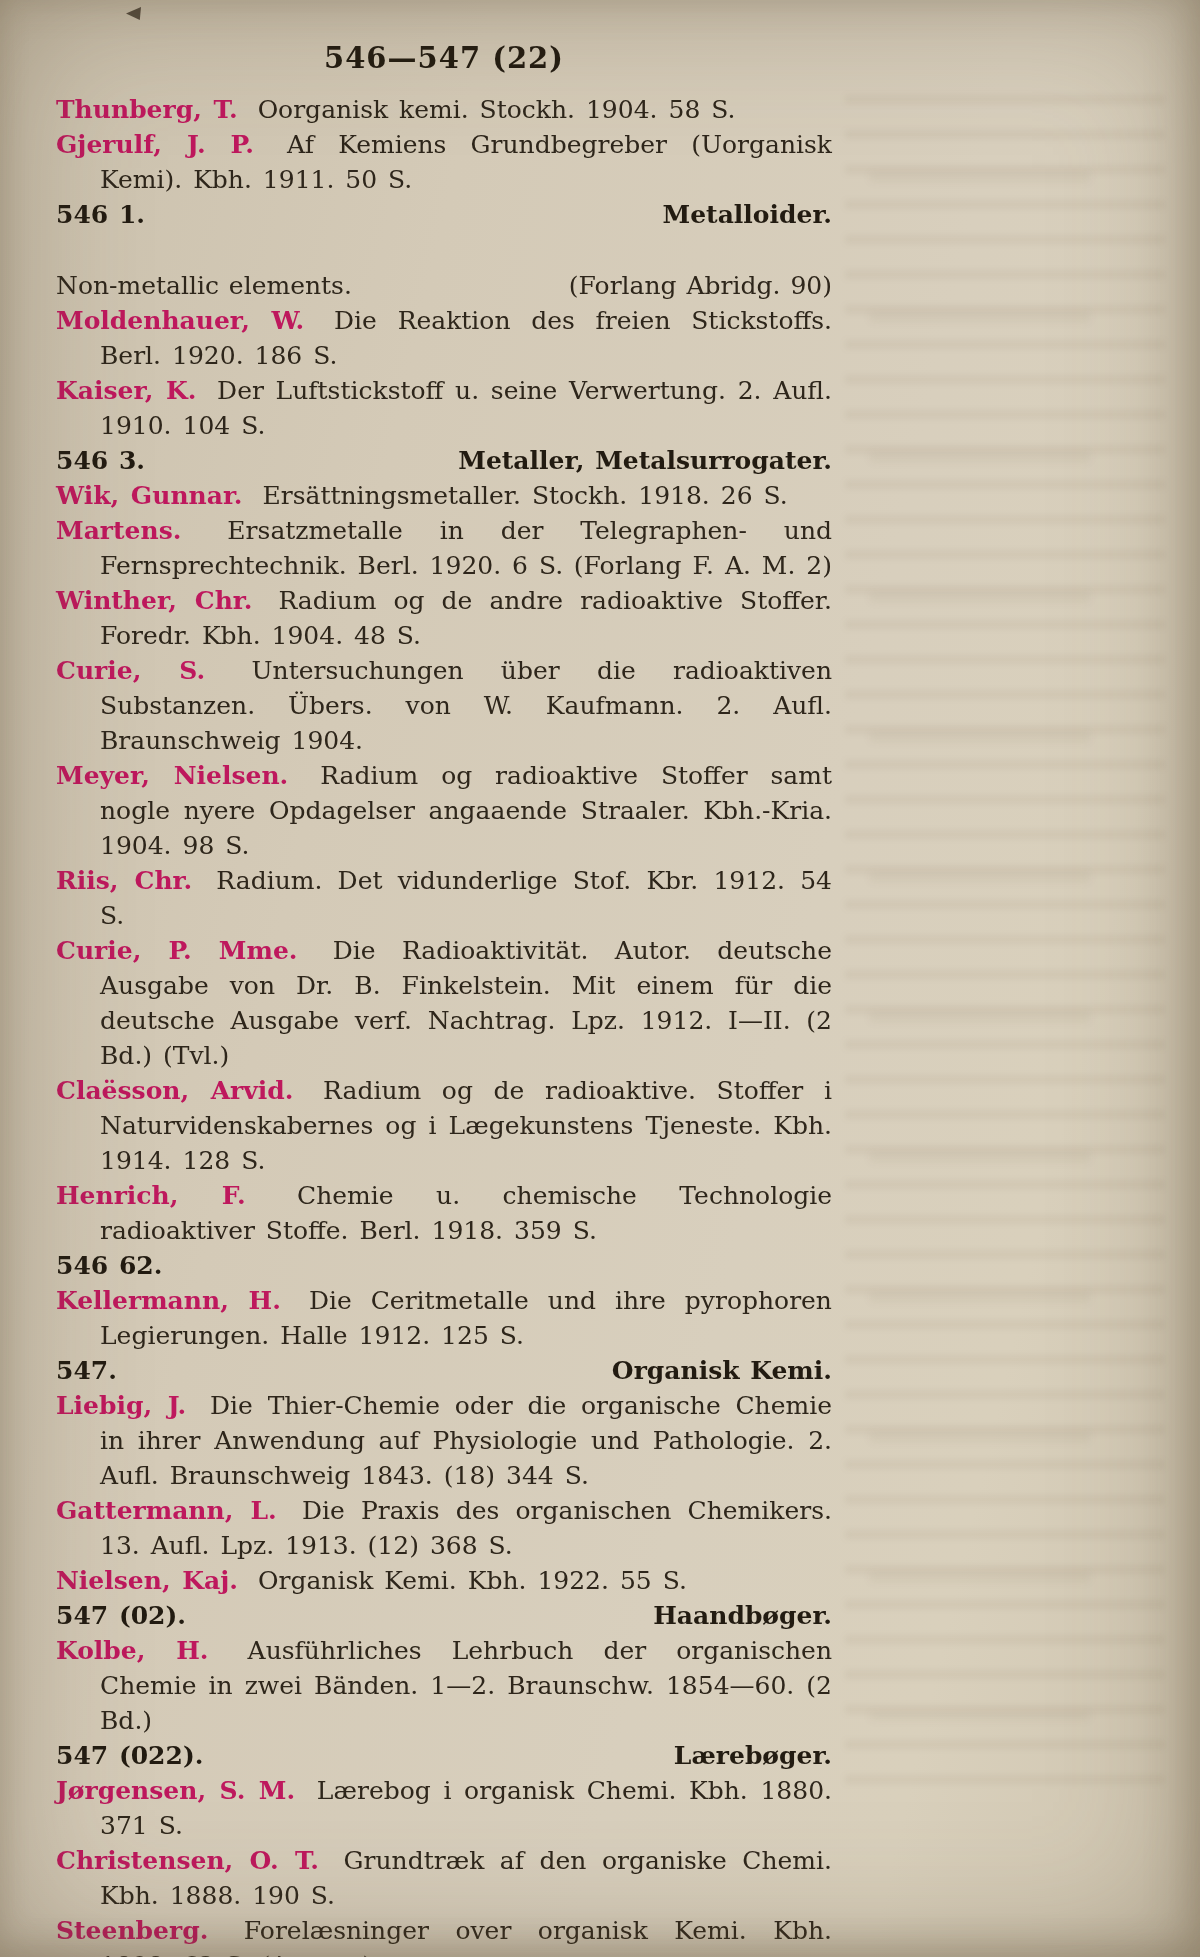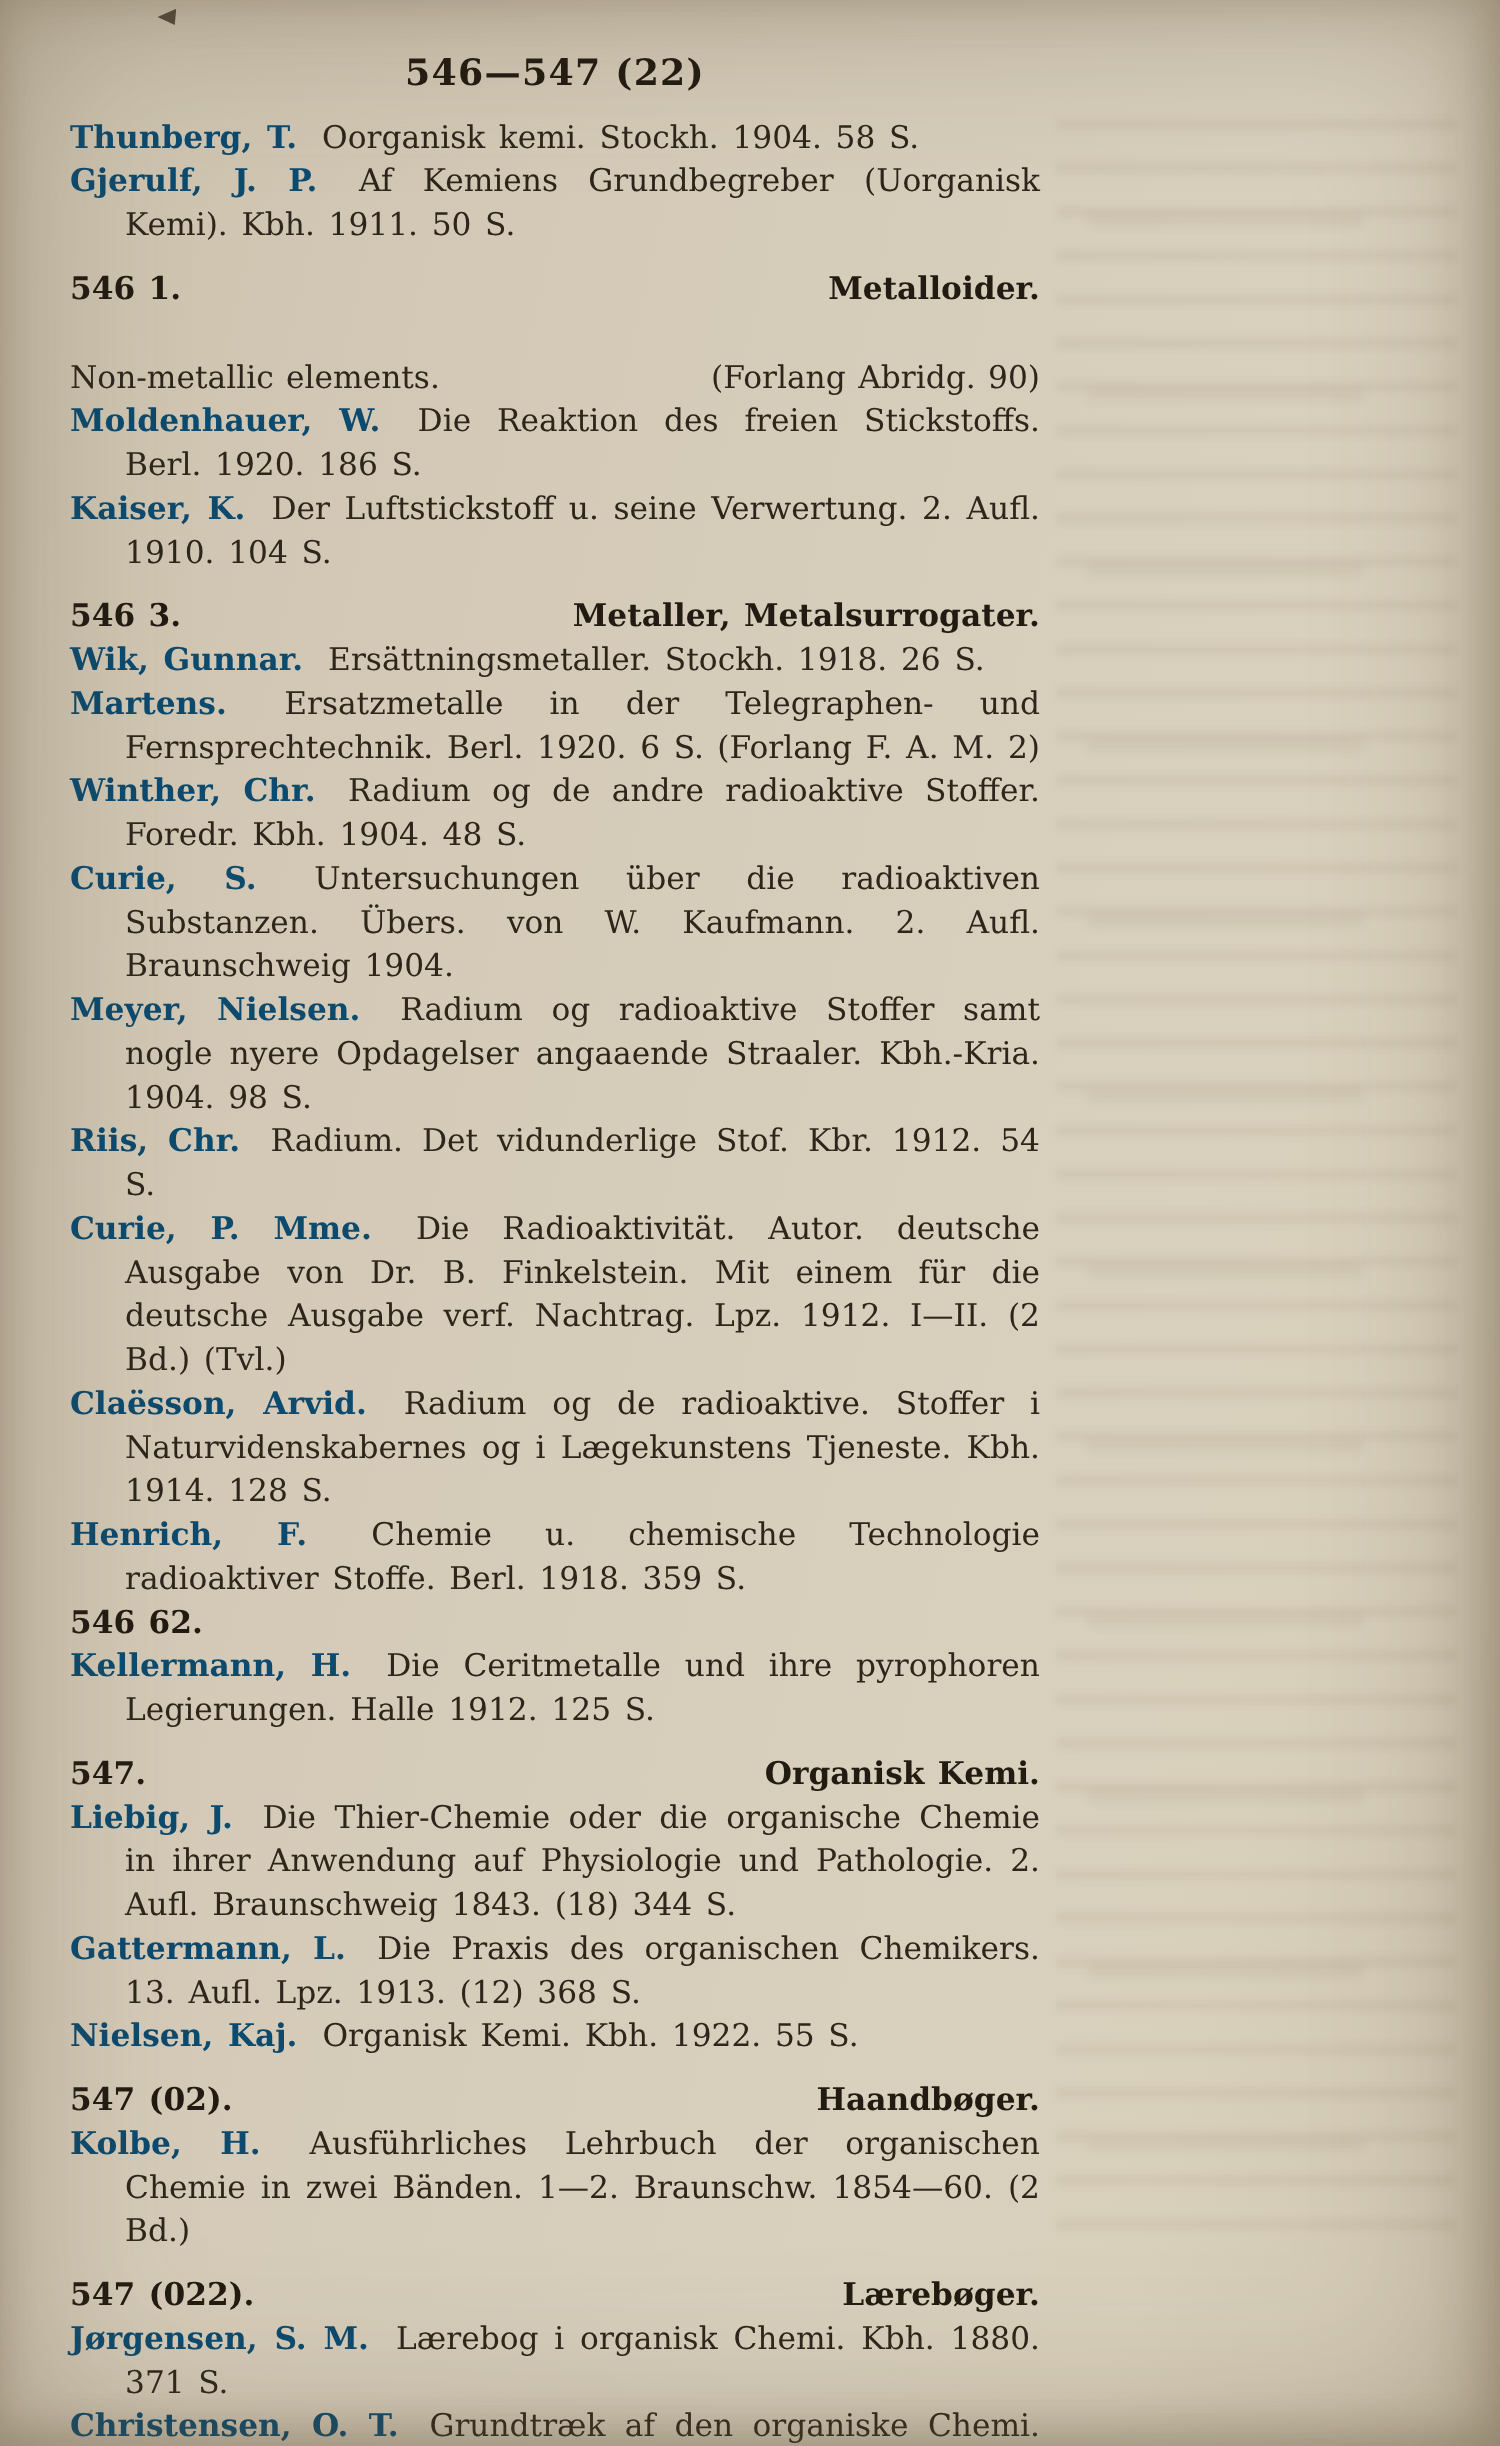--- a/index.html
+++ b/index.html
@@ -43,28 +43,28 @@
     font-weight:bold; font-size:29px; line-height:36px;
     text-align:center; letter-spacing:1px; color:#211a10;
     margin-bottom:16px;
   }
   .entry{
     font-size:25px; line-height:35px;
     text-align:justify; word-spacing:3px;
     padding-left:44px; text-indent:-44px;
     position:relative;
   }
-  .entry .b{ font-weight:bold; color:#0c4a6e; margin-right:9px;margin-top:11px; }
+  .entry .b{ font-weight:bold; color:#be185d; margin-right:9px;margin-top:11px; }
   .tail{ position:absolute; right:0; bottom:0; text-indent:0; }
   .row{
     display:flex; justify-content:space-between; align-items:flex-end;
     font-size:25px; line-height:35px; word-spacing:2px;
   }
   .row .num{ font-weight:bold; color:#221b11; }
-  .row .title{ font-weight:bold; color:#221b11;margin-top:16px; }
+  .row .title{ font-weight:bold; color:#221b11; }
   .row.plain span{ font-weight:normal; color:#2e261b;margin-top:36px; }
 </style>
 </head>
 <body>
 
 <div class="bleed"></div>
 <div class="bleed2"></div>
 <div class="mark"></div>
 
 <main class="page">

